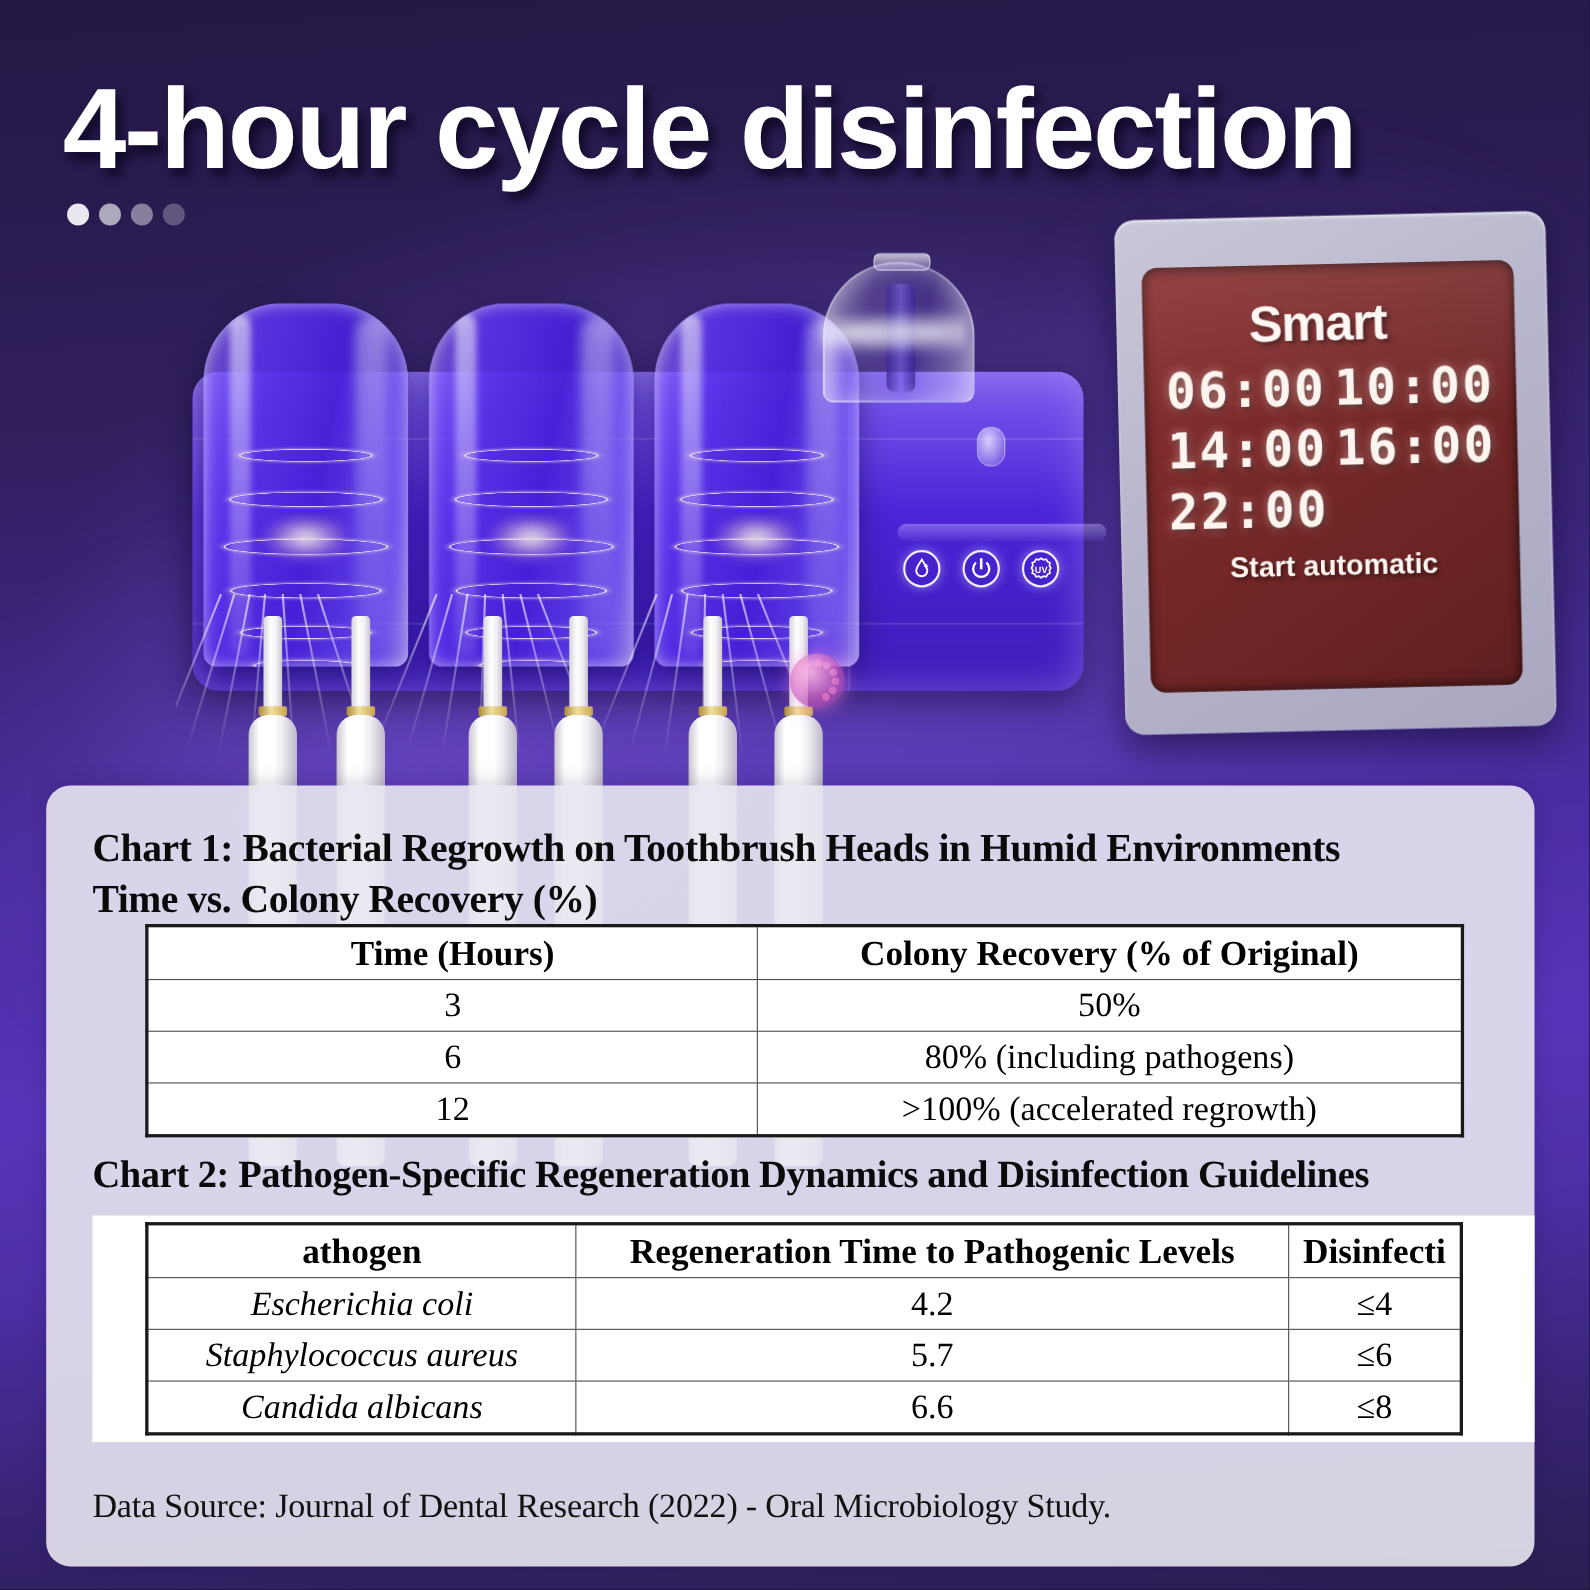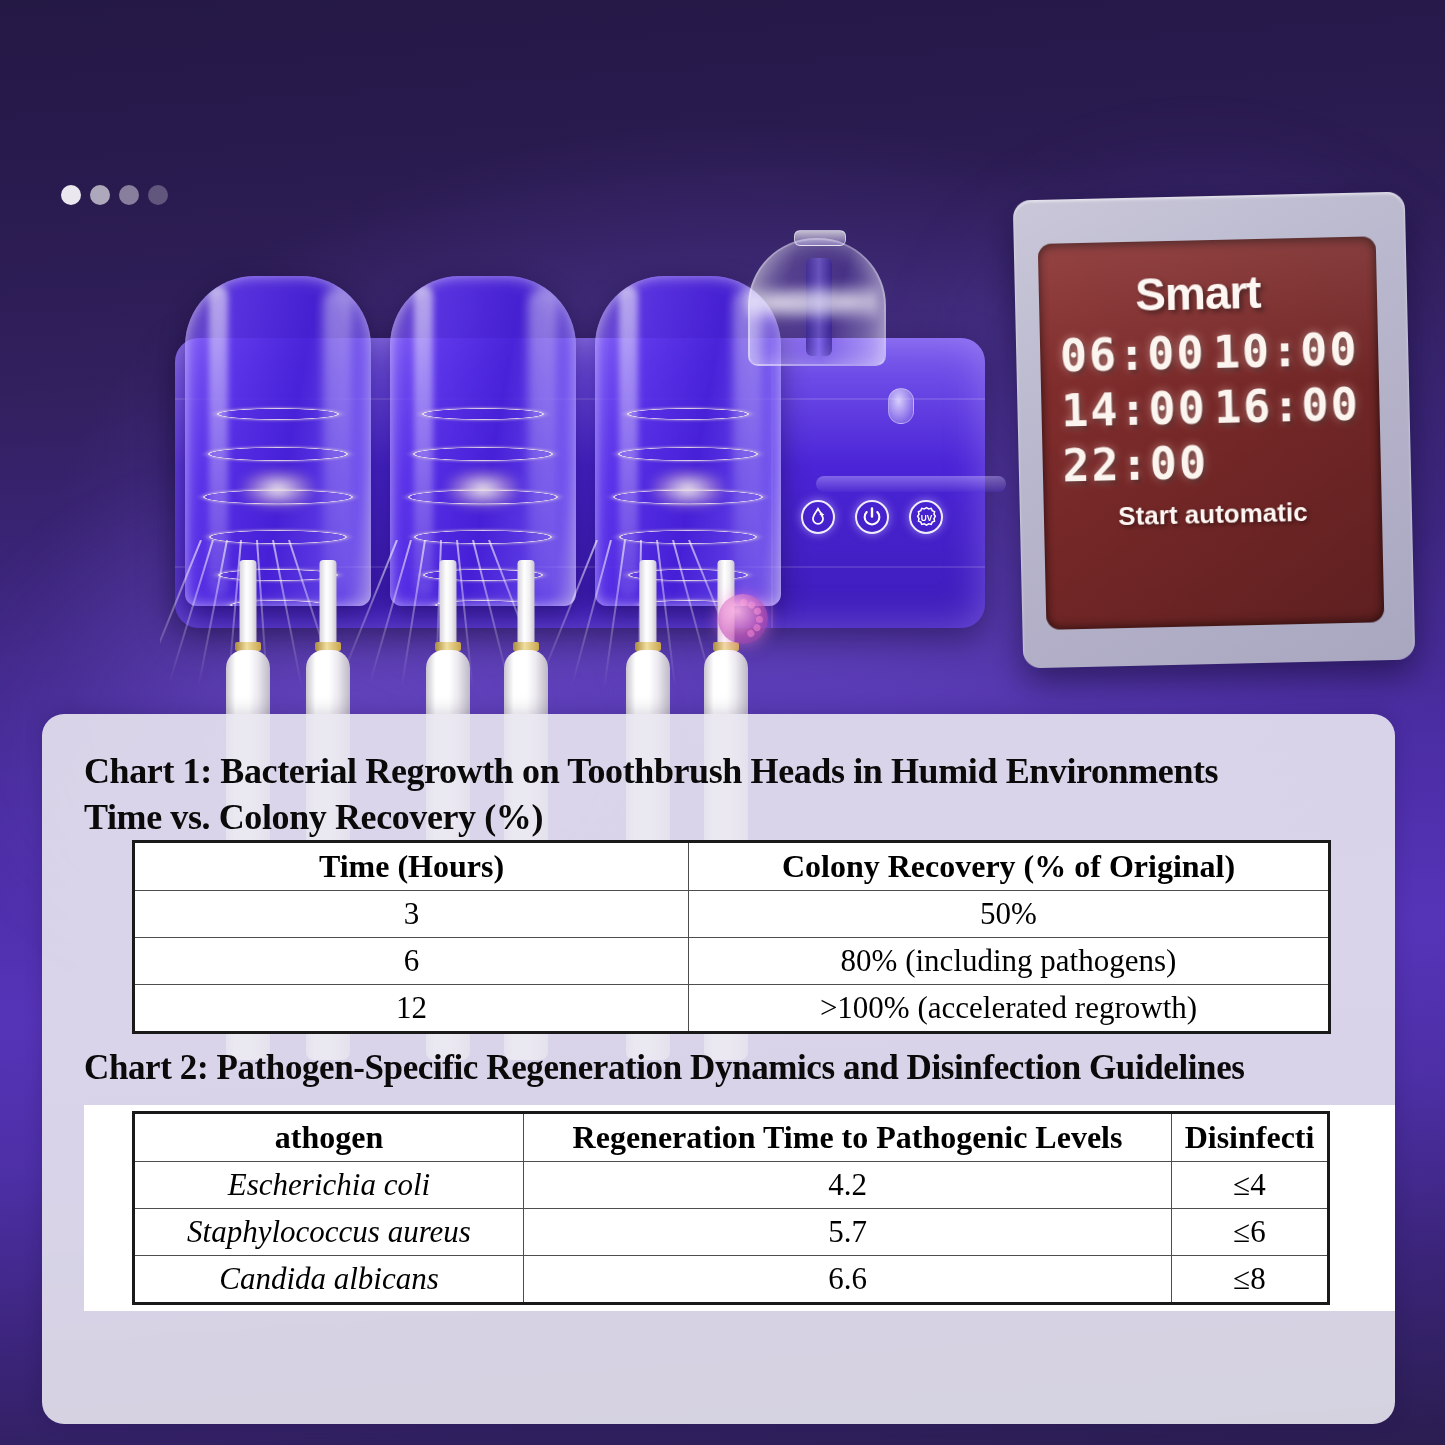--- a/index.html
+++ b/index.html
@@ -143,21 +143,21 @@
   .small-led {
     position:absolute; left:723px; top:160px; width:26px; height:36px; border-radius:14px;
     background:radial-gradient(ellipse at 40% 35%, rgba(235,230,255,.85), rgba(120,95,230,.25));
     border:1.4px solid rgba(255,255,255,.35);
   }
   .slot {
     position:absolute; left:651px; top:248px; width:190px; height:16px; border-radius:8px;
     background:linear-gradient(180deg, rgba(200,185,255,.45), rgba(90,60,210,.30));
   }
 
-  .btn-row { position:absolute; left:636px; top:272px; display:flex; gap:20px; }
+  .btn-row { position:absolute; left:656px; top:272px; display:flex; gap:20px; }
   .ctl {
     width:34px; height:34px; border-radius:50%;
     border:2px solid rgba(255,255,255,.92);
     display:flex; align-items:center; justify-content:center;
     box-shadow:0 0 10px rgba(210,195,255,.55);
   }
   .ctl svg { display:block; }
 
   
   .brushes { position:absolute; left:198px; top:560px; width:560px; height:560px; }
@@ -289,20 +289,21 @@
     margin-top:40px; color:#111; font-size:31px; letter-spacing:-.2px;
   }
 </style>
 </head>
 <body>
 
 <div class="stage">
   <div class="bg-glow-1"></div>
   <div class="bg-glow-2"></div>
 
+  <div class="title">4-hour cycle disinfection</div>
   <div class="dots">
     <i></i>
     <i></i>
     <i></i>
     <i></i>
   </div>
 
   <div class="device">
     <div class="body-bar">
       <div class="bar-line" style="left:0;top:60px;width:100%;height:2px;"></div>
@@ -522,16 +523,17 @@
             </tr>
             <tr>
               <td class="org">Candida albicans</td>
               <td>6.6</td>
               <td>≤8</td>
             </tr>
           </tbody>
         </table>
       </div>
 
+      <div class="source">Data Source: Journal of Dental Research (2022) - Oral Microbiology Study.</div>
 
     </div>
   </div>
 </div>
 
 </body></html>

